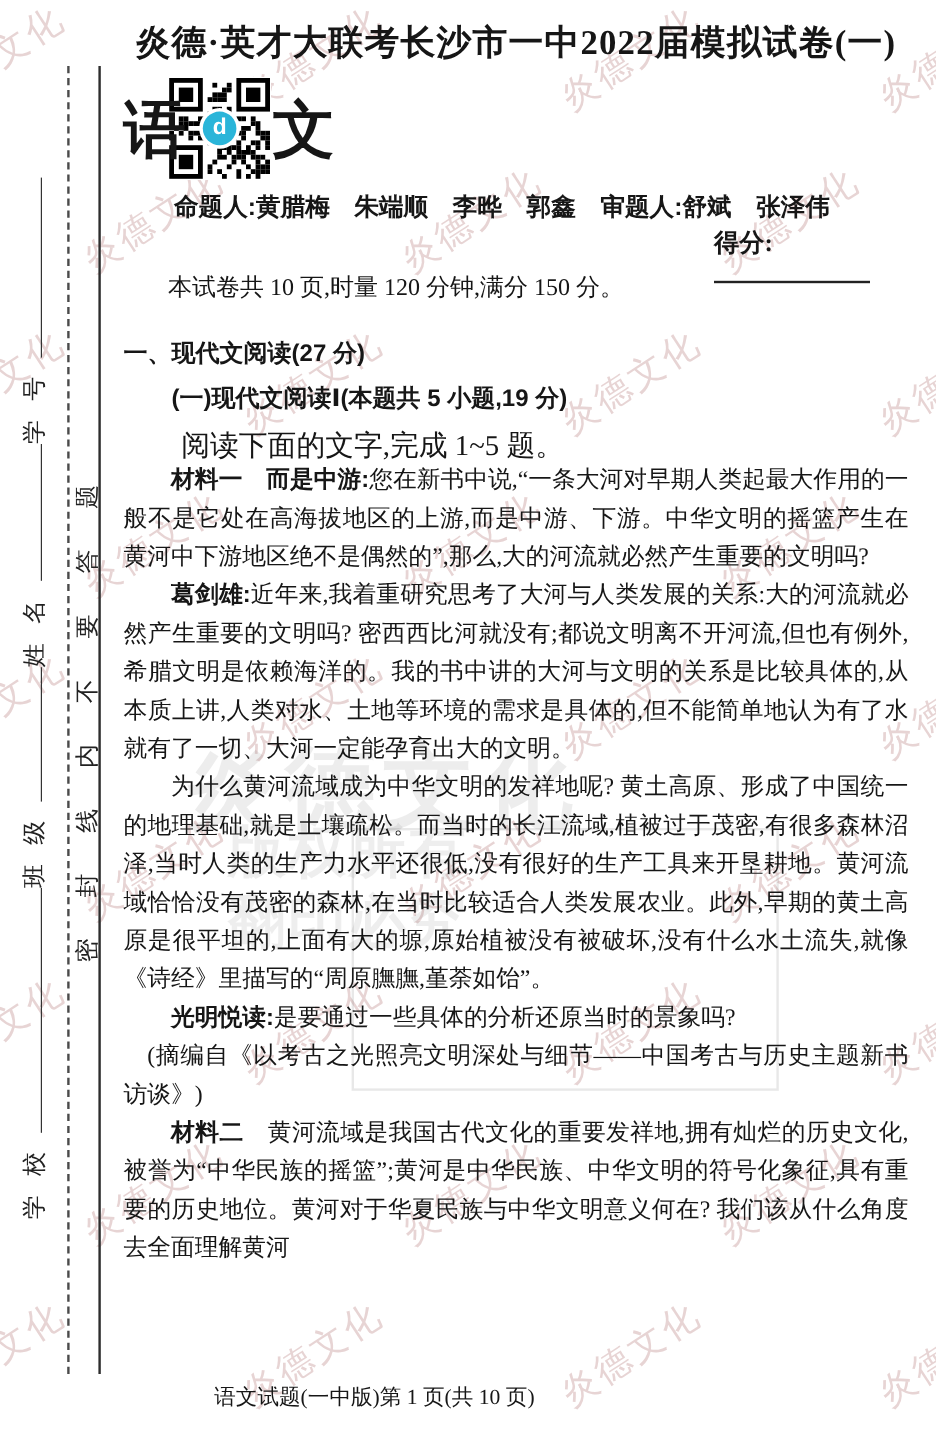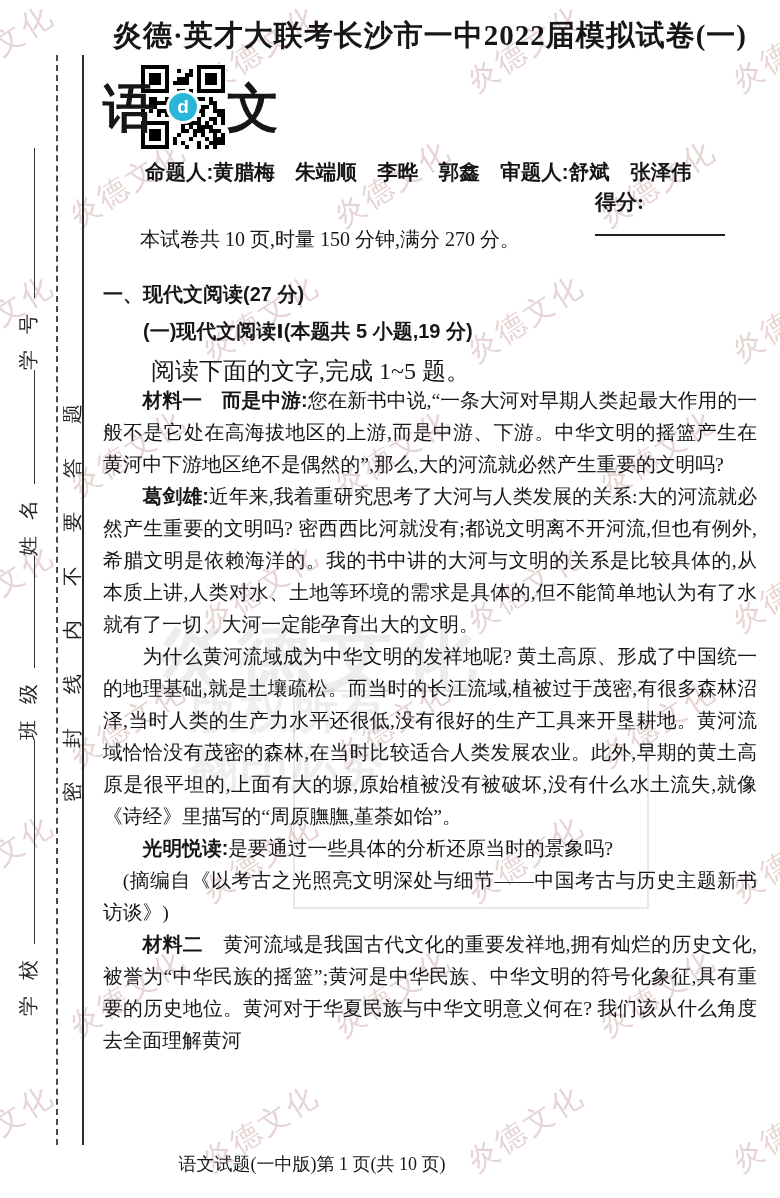--- a/index.html
+++ b/index.html
@@ -238,21 +238,21 @@
     </div>
 
     <h2 class="subject">语　文</h2>
 
     <div class="setters">命题人:黄腊梅　朱端顺　李晔　郭鑫　审题人:舒斌　张泽伟</div>
 
     <div class="score">
       <b>得分:</b><span class="score-blank"></span>
     </div>
 
-    <p class="info">本试卷共 10 页,时量 150 分钟,满分 270 分。</p>
+    <p class="info">本试卷共 10 页,时量 120 分钟,满分 150 分。</p>
 
     <h3 class="sec1">一、现代文阅读(27 分)</h3>
     <h4 class="sec2">(一)现代文阅读Ⅰ(本题共 5 小题,19 分)</h4>
     <p class="instruction">阅读下面的文字,完成 1~5 题。</p>
 
     <div class="passage" id="paragraphs">
         <p class="para normal"><span class="speaker">材料一　而是中游:</span>您在新书中说,“一条大河对早期人类起最大作用的一般不是它处在高海拔地区的上游,而是中游、下游。中华文明的摇篮产生在黄河中下游地区绝不是偶然的”,那么,大的河流就必然产生重要的文明吗?</p>
         <p class="para normal"><span class="speaker">葛剑雄:</span>近年来,我着重研究思考了大河与人类发展的关系:大的河流就必然产生重要的文明吗? 密西西比河就没有;都说文明离不开河流,但也有例外,希腊文明是依赖海洋的。我的书中讲的大河与文明的关系是比较具体的,从本质上讲,人类对水、土地等环境的需求是具体的,但不能简单地认为有了水就有了一切、大河一定能孕育出大的文明。</p>
         <p class="para normal">为什么黄河流域成为中华文明的发祥地呢? 黄土高原、形成了中国统一的地理基础,就是土壤疏松。而当时的长江流域,植被过于茂密,有很多森林沼泽,当时人类的生产力水平还很低,没有很好的生产工具来开垦耕地。黄河流域恰恰没有茂密的森林,在当时比较适合人类发展农业。此外,早期的黄土高原是很平坦的,上面有大的塬,原始植被没有被破坏,没有什么水土流失,就像《诗经》里描写的“周原膴膴,堇荼如饴”。</p>
         <p class="para normal"><span class="speaker">光明悦读:</span>是要通过一些具体的分析还原当时的景象吗?</p>

